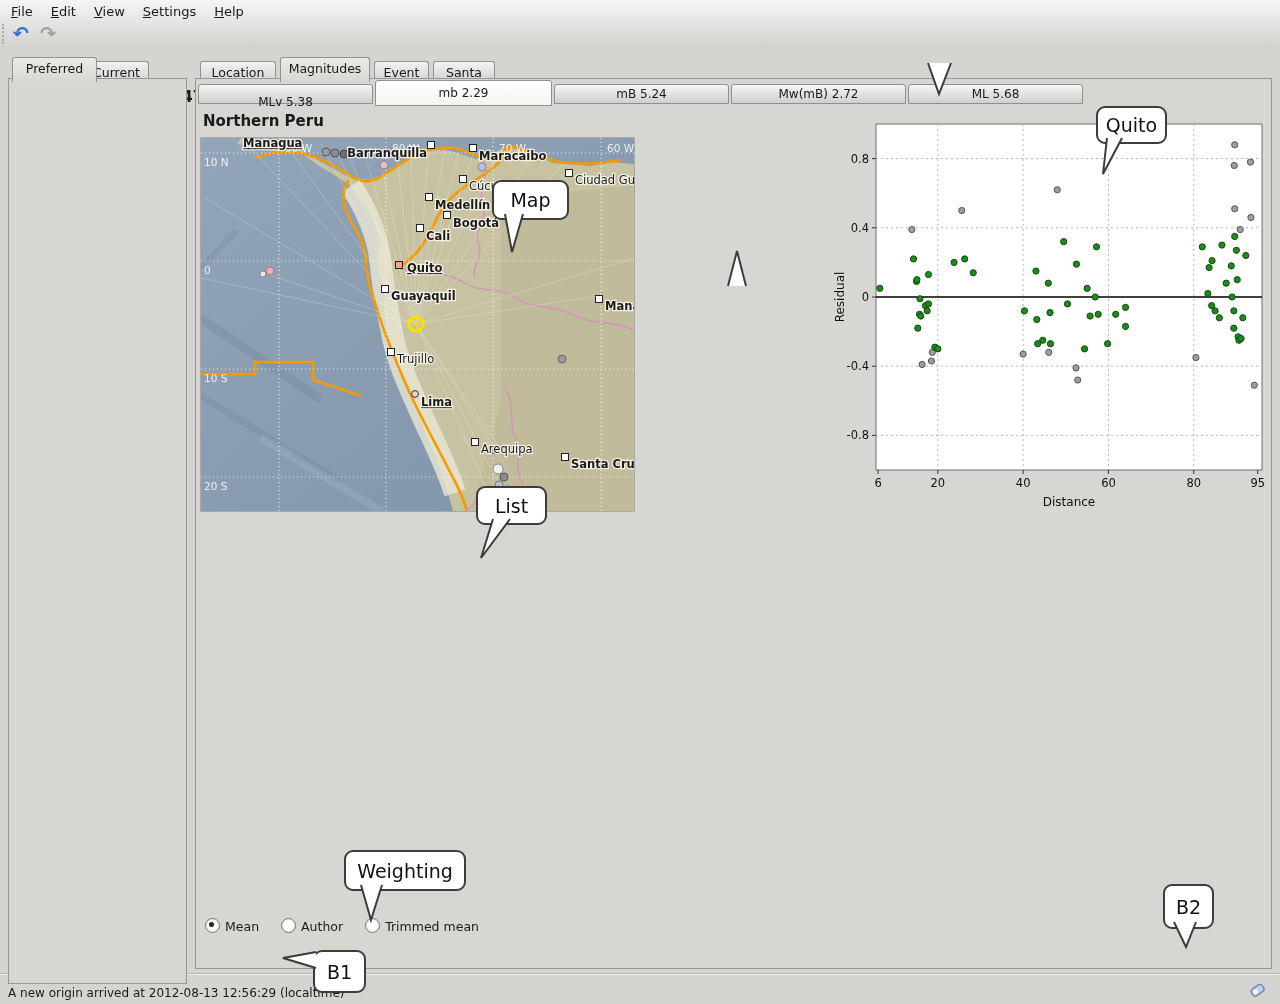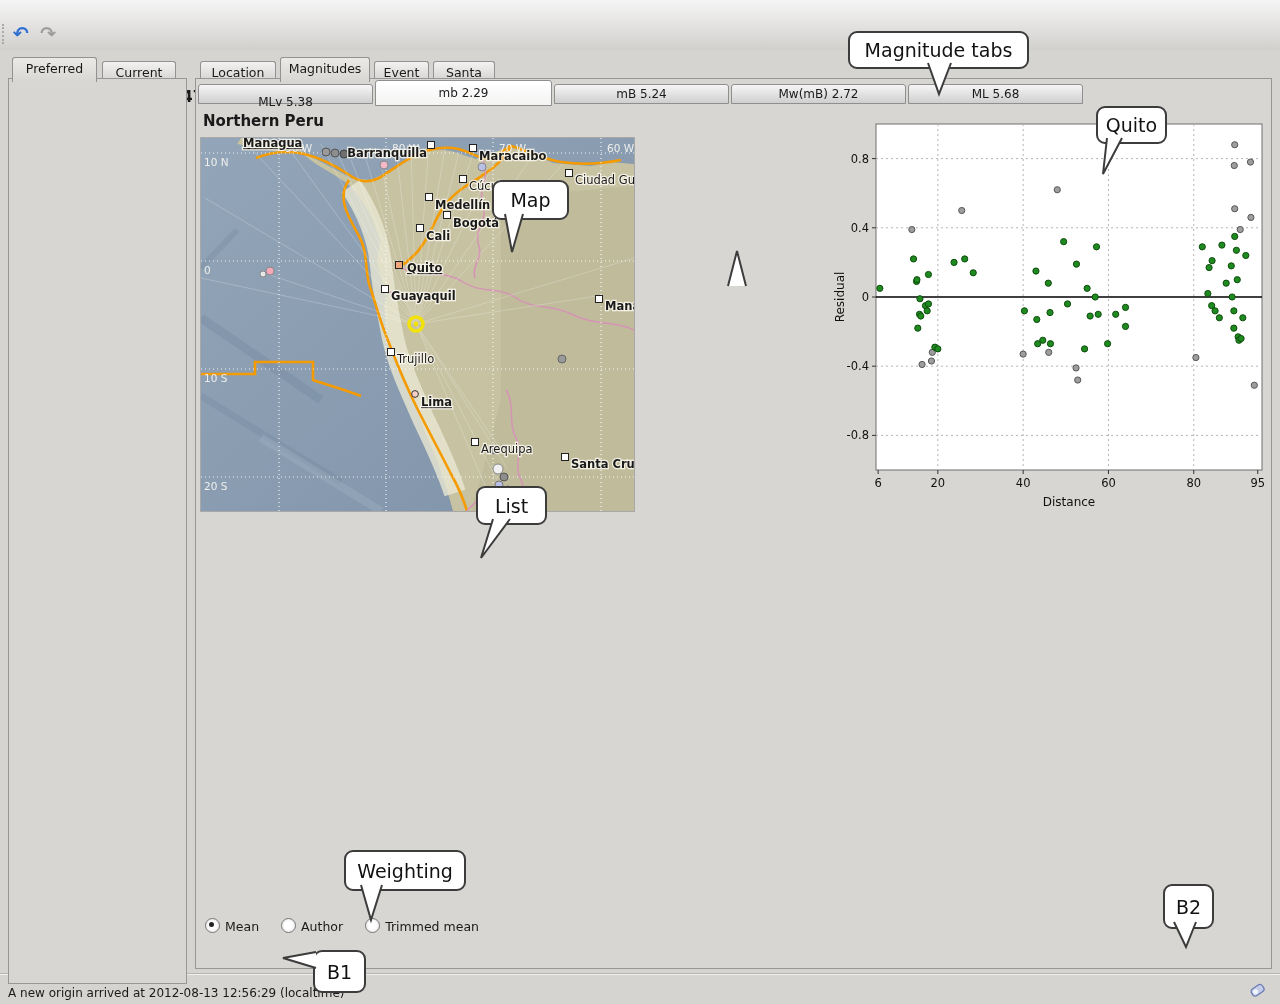--- a/index.html
+++ b/index.html
@@ -76,28 +76,29 @@
   .ctail{position:absolute;z-index:61}
   
   #statusbar{left:0;top:973px;width:1280px;height:31px;border-top:1px solid #b7b5b2;box-shadow:inset 0 1px 0 #f2f0ee}
 </style>
 </head>
 <body>
 
 <div id="screen">
 
   <div class="abs" id="topbar"></div>
+  <div class="abs" style="left:2px;top:1px" id="menubar"><span class="menu-item"><u>F</u>ile</span><span class="menu-item"><u>E</u>dit</span><span class="menu-item"><u>V</u>iew</span><span class="menu-item"><u>S</u>ettings</span><span class="menu-item"><u>H</u>elp</span></div>
   <div class="abs tool-handle"></div>
   <div class="abs toolbtn" style="left:9px;top:23px;color:#2e6fd2">↶</div>
   <div class="abs toolbtn" style="left:36px;top:23px;color:#9d9d9d">↷</div>
 
   <div class="panel" style="left:8px;top:78px;width:179px;height:906px"></div>
   <div id="side-tabs">
       <div class="tab active" style="left: 12px; width: 85px; top: 57px;">Preferred</div>
-      <div class="tab" style="left: 102px; width: 74px; top: 61px;">Current</div>
+      <div class="tab" style="left: 84px; width: 65px; top: 61px;">Current</div>
     </div>
   <div class="abs ev-line" style="top:88px;font-size:15px;font-weight:bold">2012-08-13 - 05:32:47</div>
   <div class="abs ev-line" style="top:110px;font-size:12px">5h and 24 min. ago</div>
   <div class="abs ev-line" style="top:126px;font-size:14px;font-weight:bold">M 4.8</div>
   <div class="abs ev-line" style="top:149px;font-size:14px;font-weight:bold">Northern Peru</div>
   <div class="abs ev-line" style="top:173px;font-size:14px;font-weight:bold">Depth 109 km</div>
   <div class="abs ev-line" style="top:193px;font-size:13px;font-weight:bold">5.59° S  76.81° W</div>
 
   <svg class="abs" id="minimap" style="left:14px;top:208px;border:1px solid #8a8a8a" width="164" height="164" viewBox="0 0 164 164">
     <defs>
@@ -764,23 +765,20 @@
 
   <div class="abs" id="statusbar"></div>
   <div class="abs" style="left:8px;top:986px;font-size:12px;z-index:2">A new origin arrived at 2012-08-13 12:56:29 (localtime)</div>
   <svg class="abs" style="left:1248px;top:980px;z-index:2" width="20" height="20" viewBox="0 0 20 20">
     <g transform="rotate(-35 10 10)">
       <rect x="3" y="6" width="13" height="8" rx="3" fill="#c3cde8" stroke="#6a7ab5" stroke-width="1.2"></rect>
       <rect x="4.5" y="7.5" width="5" height="5" rx="2" fill="#f0f4fc"></rect>
     </g>
   </svg>
 
-  <div class="callout" style="left:848px;top:31px;width:177px;height:34px">
-      <span>Magnitude tabs</span>
-    </div>
   <svg class="ctail" style="left:918px;top:62px" width="44" height="36">
       <path d="M10,1 L21,32 L33,1" fill="#fff" stroke="#3c3c3c" stroke-width="2"></path>
     </svg>
 
   <div class="callout" style="left:492px;top:180px;width:73px;height:36px">
       <span>Map</span>
     </div>
   <svg class="ctail" style="left:496px;top:213px" width="40" height="42">
       <path d="M9,1 L16,39 L27,1" fill="#fff" stroke="#3c3c3c" stroke-width="2"></path>
     </svg>

